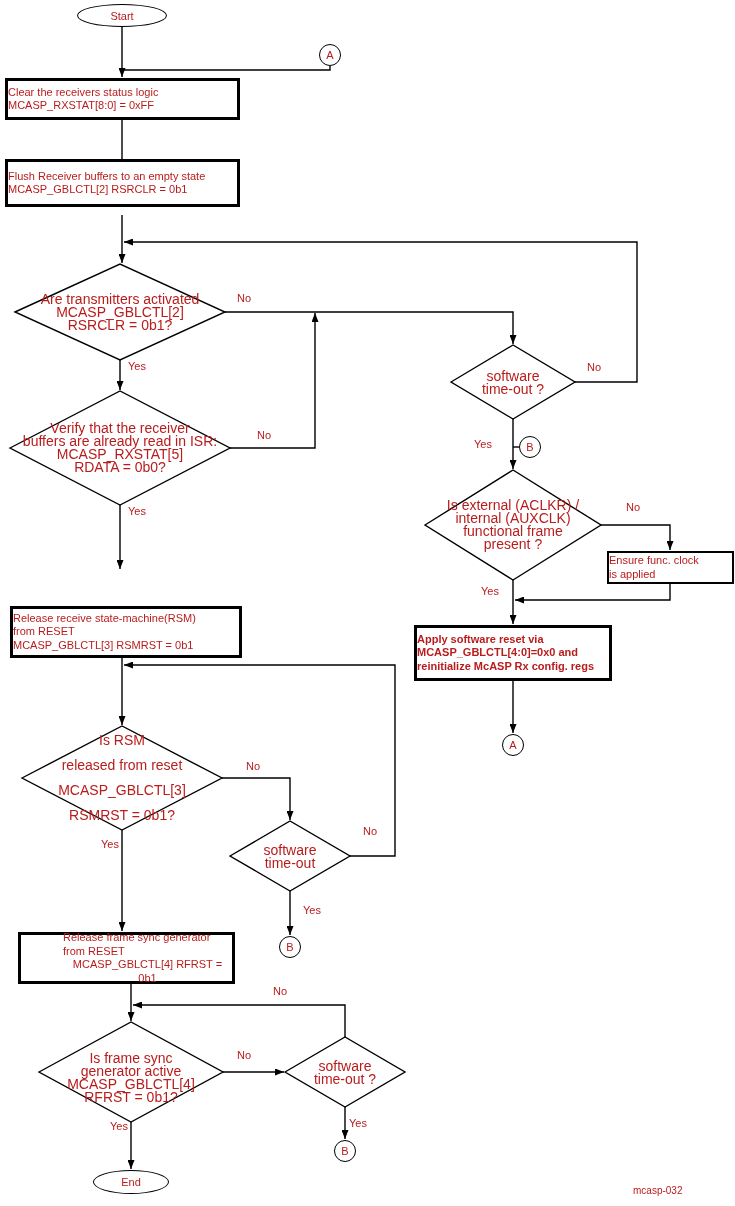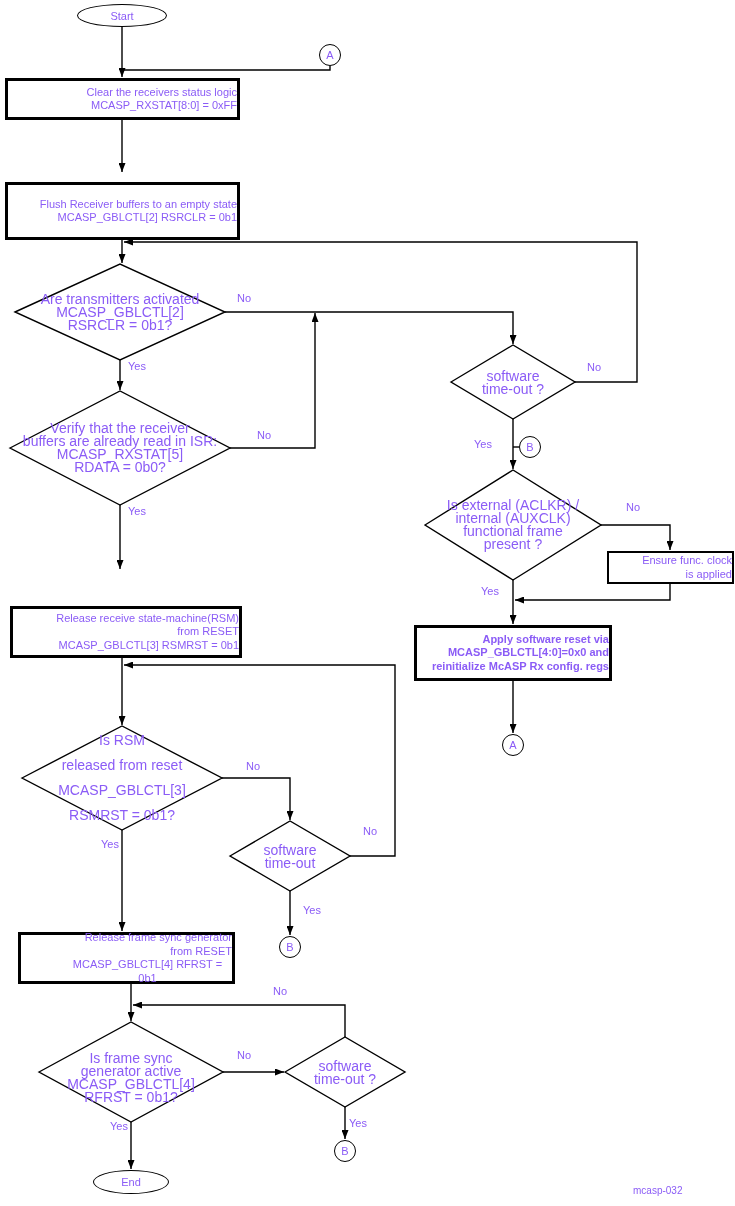--- a/index.html
+++ b/index.html
@@ -1,23 +1,23 @@
 <!DOCTYPE html>
 <html><head>
 <meta charset="utf-8">
 <style>
   html,body { margin:0; padding:0; background:#ffffff; }
   #canvas {
     position:relative; width:735px; height:1206px; background:#ffffff;
-    font-family:"Liberation Sans", sans-serif; color:#8b5cf6;
+    font-family:"Liberation Sans", sans-serif; color:#b91c1c;
   }
   #flow-svg { position:absolute; left:0; top:0; }
   .pbox {
     position:absolute; border:3px solid #000; background:#fff;
-    display:flex; flex-direction:column; align-items:flex-end; justify-content:center;
+    display:flex; flex-direction:column; align-items:flex-start; justify-content:center;
     text-align:center; font-size:11px; line-height:13.5px; box-sizing:border-box;
   }
   .pbox.thin { border-width:2px; }
   .dtext {
     position:absolute; display:flex; flex-direction:column; align-items:center;
     justify-content:center; text-align:center; font-size:14px; line-height:13px;
   }
   .lbl { position:absolute; font-size:11px; line-height:12px; }
   .conn-circle {
     position:absolute; width:22px; height:22px; border:1.5px solid #000; border-radius:50%;
@@ -129,21 +129,21 @@
   </div>
   <div class="conn-circle" style="left:334px; top:1140px;">
     <span>B</span>
   </div>
 
   <div class="pbox" style="left:5px; top:78px; width:235px; height:42px;">
     <div>Clear the receivers status logic</div>
     <div>MCASP_RXSTAT[8:0]  = 0xFF</div>
   </div>
 
-  <div class="pbox" style="left:5px; top:182px; width:235px; height:58px;">
+  <div class="pbox" style="left:5px; top:159px; width:235px; height:48px;">
     <div>Flush Receiver buffers to an empty state</div>
     <div>MCASP_GBLCTL[2] RSRCLR = 0b1</div>
   </div>
 
   <div class="pbox" style="left:10px; top:570px; width:232px; height:52px;margin-top:36px;">
     <div>Release receive state-machine(RSM)</div>
     <div>from RESET</div>
     <div>MCASP_GBLCTL[3] RSMRST = 0b1</div>
   </div>
 

